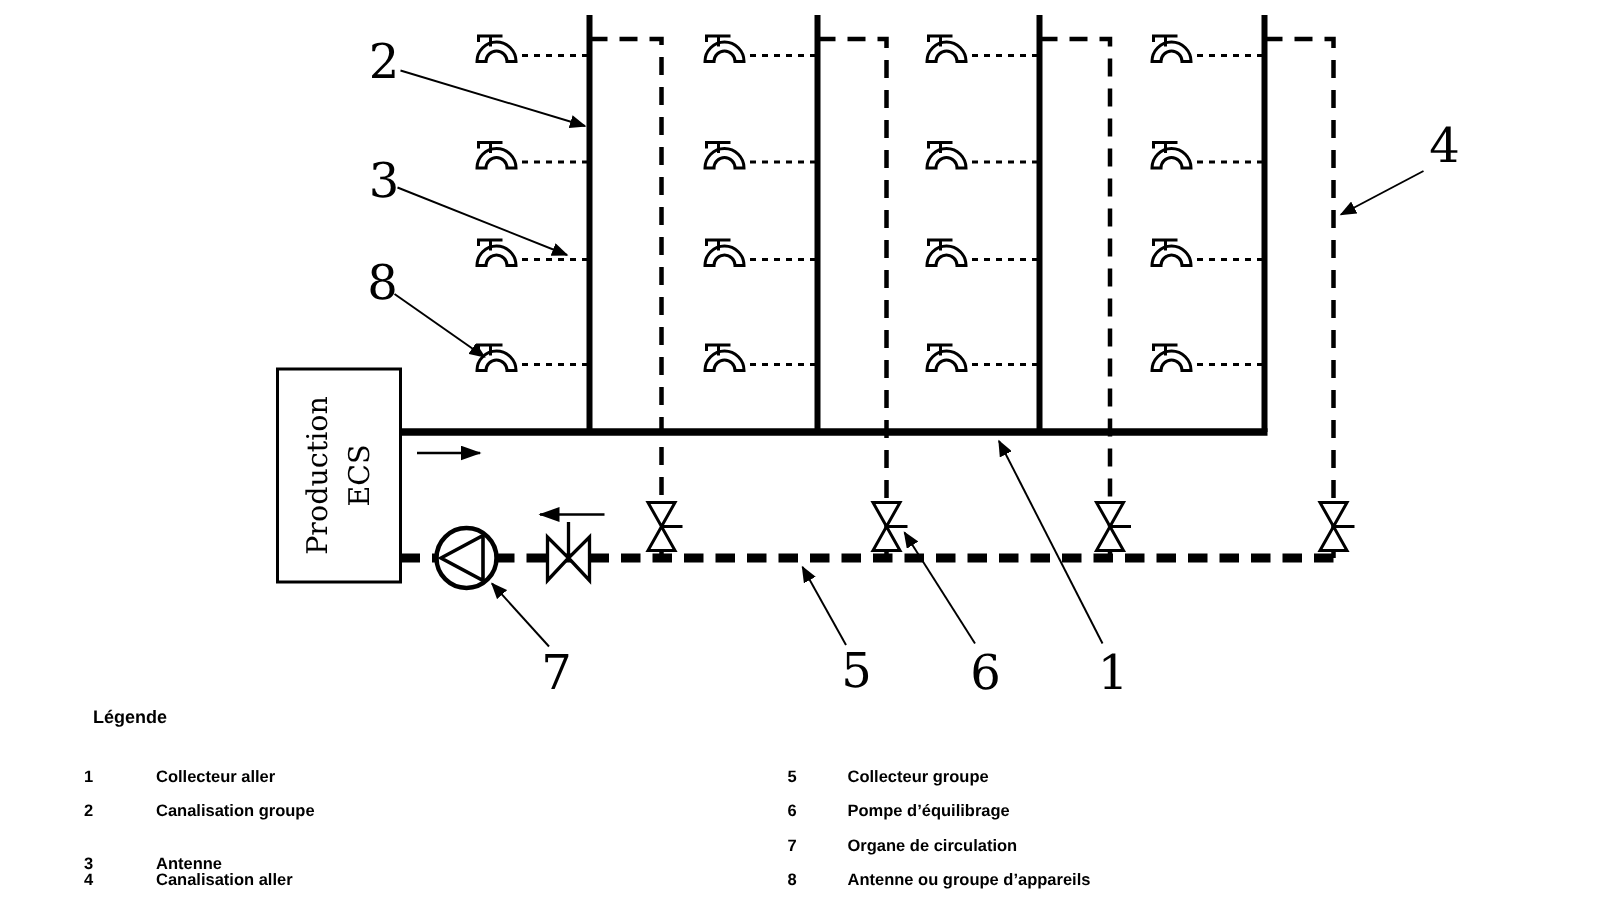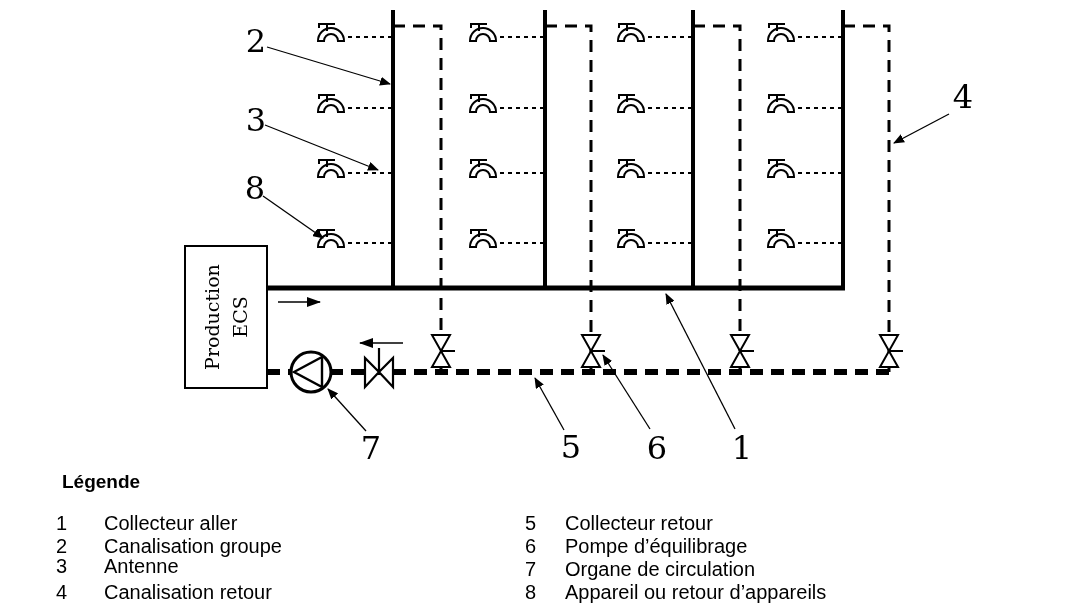--- a/index.html
+++ b/index.html
@@ -17,23 +17,23 @@
     font-size:32px;
     fill:#000;
   }
   svg text.boxlabel {
     font-family:"DejaVu Serif", serif;
     font-size:19px;
     fill:#000;
   }
   .lg-title {
     position:absolute; left:62px; top:471px;
-    font-size:19px; font-weight:bold;
+    font-size:12px; font-weight:bold;
   }
-  .lg-row { position:absolute; font-size:20px; white-space:nowrap; }
+  .lg-row { position:absolute; font-size:11px; white-space:nowrap;font-weight:bold; }
   .lg-row .lg-num { display:inline-block; }
   .lg-left .lg-num { width:48px; }
   .lg-right .lg-num { width:40px; }
 </style>
 </head>
 <body>
 
 <div id="page">
 
   <svg id="schematic" width="1073" height="613" viewBox="0 0 1073 613" stroke-linecap="butt">
@@ -164,34 +164,34 @@
 
   <div>
     <div class="lg-title">Légende</div>
 
     <div class="lg-row lg-left" style="left:56px; top:512px">
       <span class="lg-num">1</span><span class="lg-lbl">Collecteur aller</span>
     </div>
     <div class="lg-row lg-left" style="left:56px; top:535px">
       <span class="lg-num">2</span><span class="lg-lbl">Canalisation groupe</span>
     </div>
-    <div class="lg-row lg-left" style="left:56px; top:555px">
+    <div class="lg-row lg-left" style="left:56px; top:570px">
       <span class="lg-num">3</span><span class="lg-lbl">Antenne</span>
     </div>
     <div class="lg-row lg-left" style="left:56px; top:581px">
-      <span class="lg-num">4</span><span class="lg-lbl">Canalisation retour</span>
+      <span class="lg-num">4</span><span class="lg-lbl">Canalisation aller</span>
     </div>
 
     <div class="lg-row lg-right" style="left:525px; top:512px">
-      <span class="lg-num">5</span><span class="lg-lbl">Collecteur retour</span>
+      <span class="lg-num">5</span><span class="lg-lbl">Collecteur groupe</span>
     </div>
     <div class="lg-row lg-right" style="left:525px; top:535px">
       <span class="lg-num">6</span><span class="lg-lbl">Pompe d’équilibrage</span>
     </div>
     <div class="lg-row lg-right" style="left:525px; top:558px">
       <span class="lg-num">7</span><span class="lg-lbl">Organe de circulation</span>
     </div>
     <div class="lg-row lg-right" style="left:525px; top:581px">
-      <span class="lg-num">8</span><span class="lg-lbl">Appareil ou retour d’appareils</span>
+      <span class="lg-num">8</span><span class="lg-lbl">Antenne ou groupe d’appareils</span>
     </div>
   </div>
 
 </div>
 
 </body></html>

